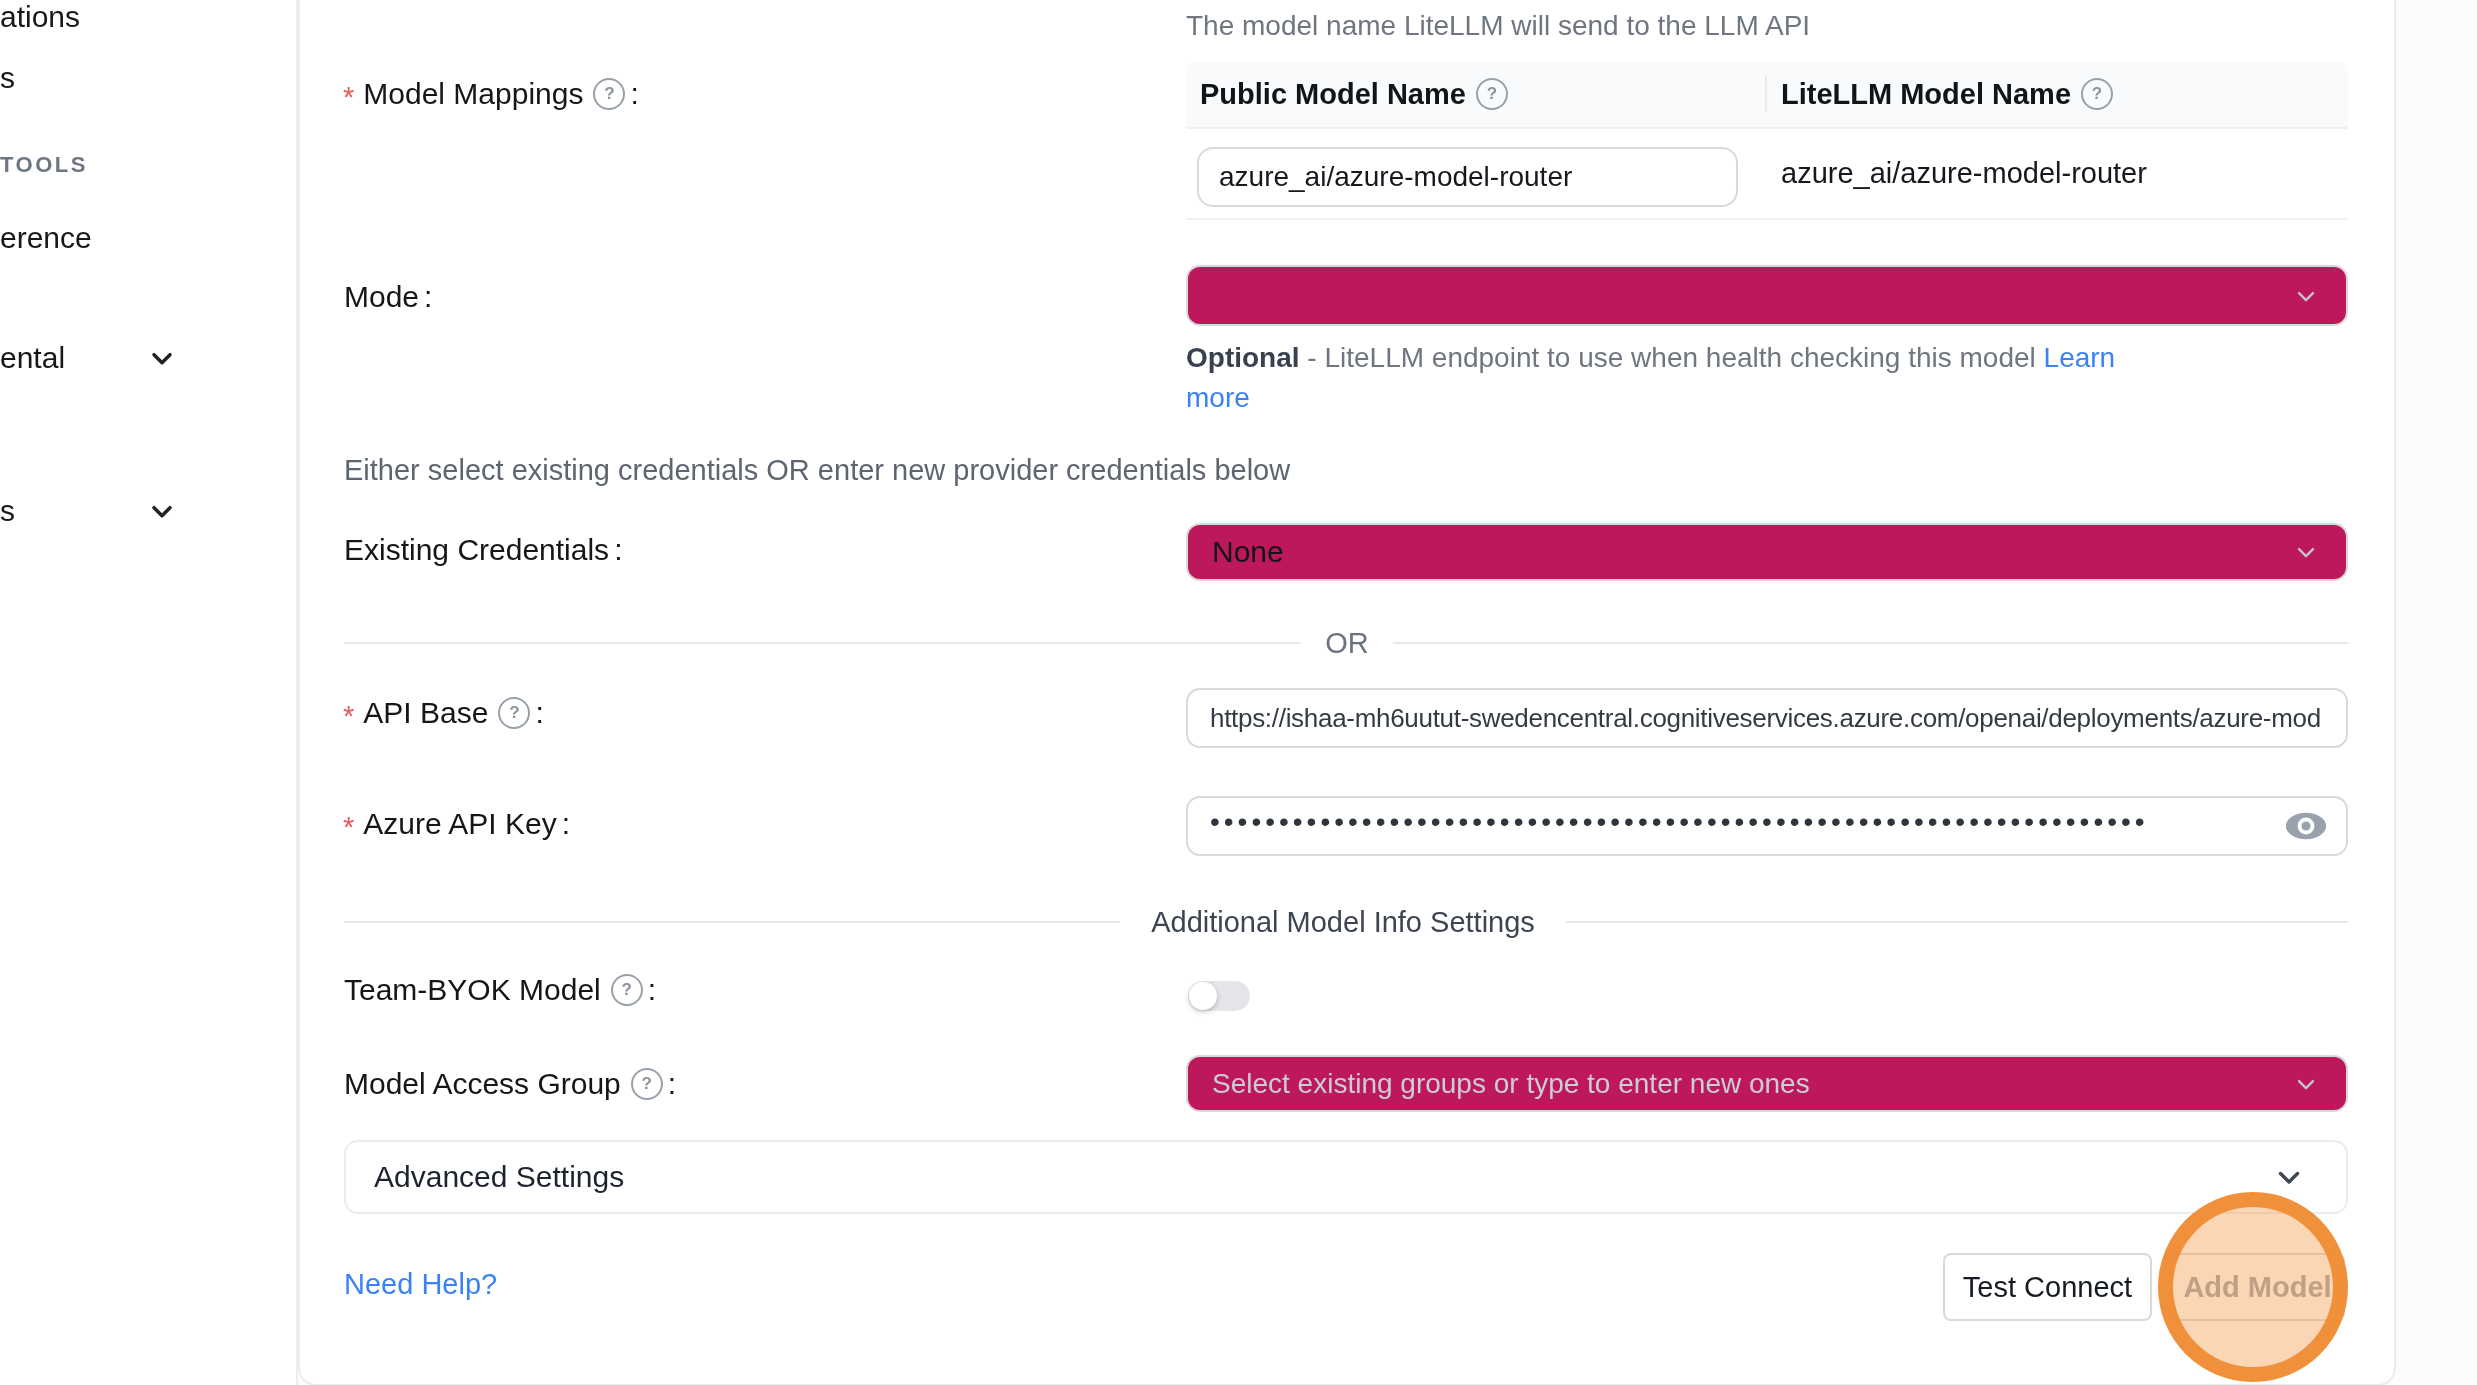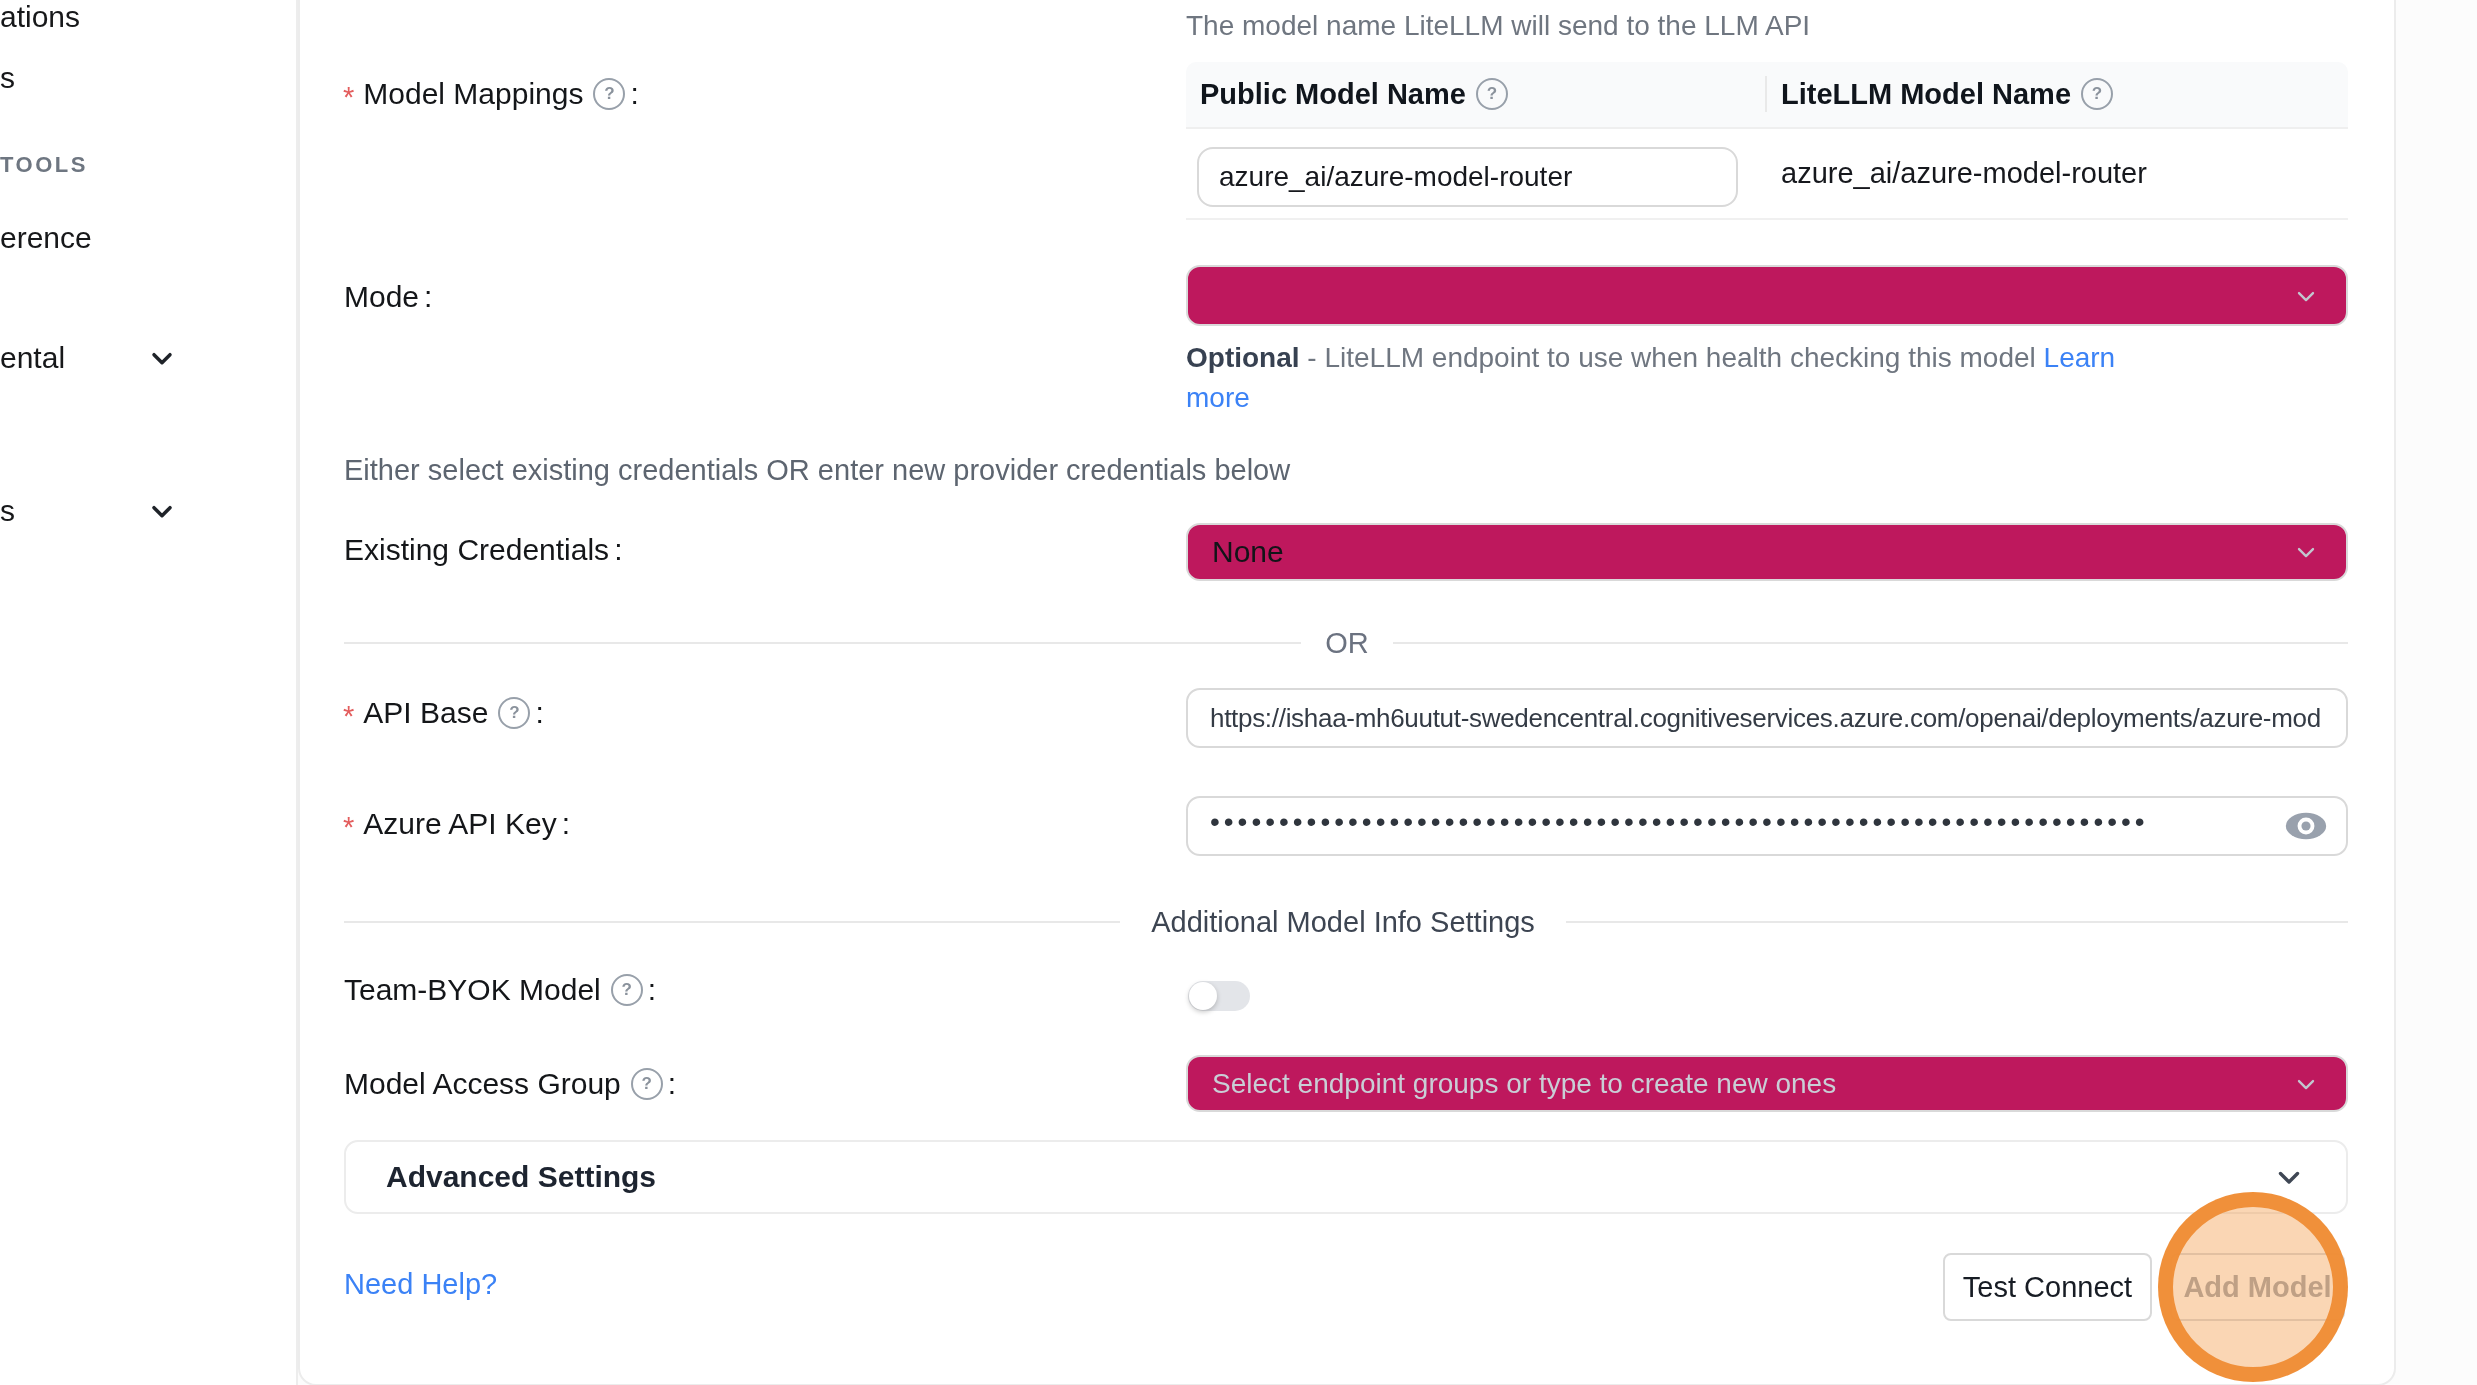--- a/index.html
+++ b/index.html
@@ -52,21 +52,21 @@
   .dots{margin-left:22px;font-size:28px;letter-spacing:4px;color:#2f353d;white-space:nowrap;
         overflow:hidden;width:1030px;transform:translateY(-4px);}
   .eye{position:absolute;right:18px;top:50%;transform:translateY(-50%);display:inline-flex;}
   .toggle{position:absolute;left:1188px;top:981px;width:62px;height:30px;background:#e3e5e9;
           border-radius:16px;}
   .knob{position:absolute;left:1px;top:1px;width:28px;height:28px;background:#fff;border-radius:50%;
         box-shadow:0 2px 5px rgba(0,0,0,0.22);}
   .adv-panel{position:absolute;left:344px;top:1140px;width:2004px;height:74px;background:#fff;
              border:2px solid #ececec;border-radius:14px;box-sizing:border-box;display:flex;
              align-items:center;justify-content:space-between;}
-  .adv-title{margin-left:40px;font-size:30px;font-weight:700;color:#1d2430;}
+  .adv-title{margin-left:28px;font-size:30px;font-weight:400;color:#1d2430;}
   .adv-chev{margin-right:40px;display:inline-flex;}
   .link{position:absolute;color:#3b82f6;font-size:29px;font-weight:500;cursor:pointer;}
   .btn{position:absolute;top:1253px;height:68px;background:#fff;border-radius:8px;display:flex;
        align-items:center;justify-content:center;font-size:29px;box-sizing:border-box;cursor:pointer;}
   .btn-test{left:1943px;width:209px;border:2px solid #d9d9d9;color:#171c24;font-weight:500;}
   .btn-add{left:2170px;width:175px;border:2px solid #d6dade;color:#9aa2ae;font-weight:700;}
   .annotation-circle{position:absolute;left:2158px;top:1192px;width:190px;height:190px;
                      border-radius:50%;border:15px solid rgba(239,140,52,0.95);
                      background:rgba(243,157,77,0.42);box-sizing:border-box;pointer-events:none;
                      z-index:50;}
@@ -213,21 +213,21 @@
   <div class="toggle">
     <div class="knob"></div>
   </div>
 
   <div class="lbl" style="left:344px;top:1067px;">
     <span>Model Access Group</span>
     <span class="qicon">?</span>
     <span class="colon">:</span>
   </div>
   <div class="sel" style="left:1186px;top:1055px;width:1162px;height:57px;box-sizing:border-box;">
-    <span class="sel-text placeholder">Select endpoint groups or type to create new ones</span>
+    <span class="sel-text placeholder">Select existing groups or type to enter new ones</span>
     <span class="chev">
       <svg width="28" height="28" viewBox="0 0 24 24">
           <path d="M6 9.5l6 6 6-6" fill="none" stroke="#c2c7cf" stroke-width="2" stroke-linecap="round" stroke-linejoin="round"></path>
         </svg>
     </span>
   </div>
 
   <div class="adv-panel">
     <span class="adv-title">Advanced Settings</span>
     <span class="adv-chev">

